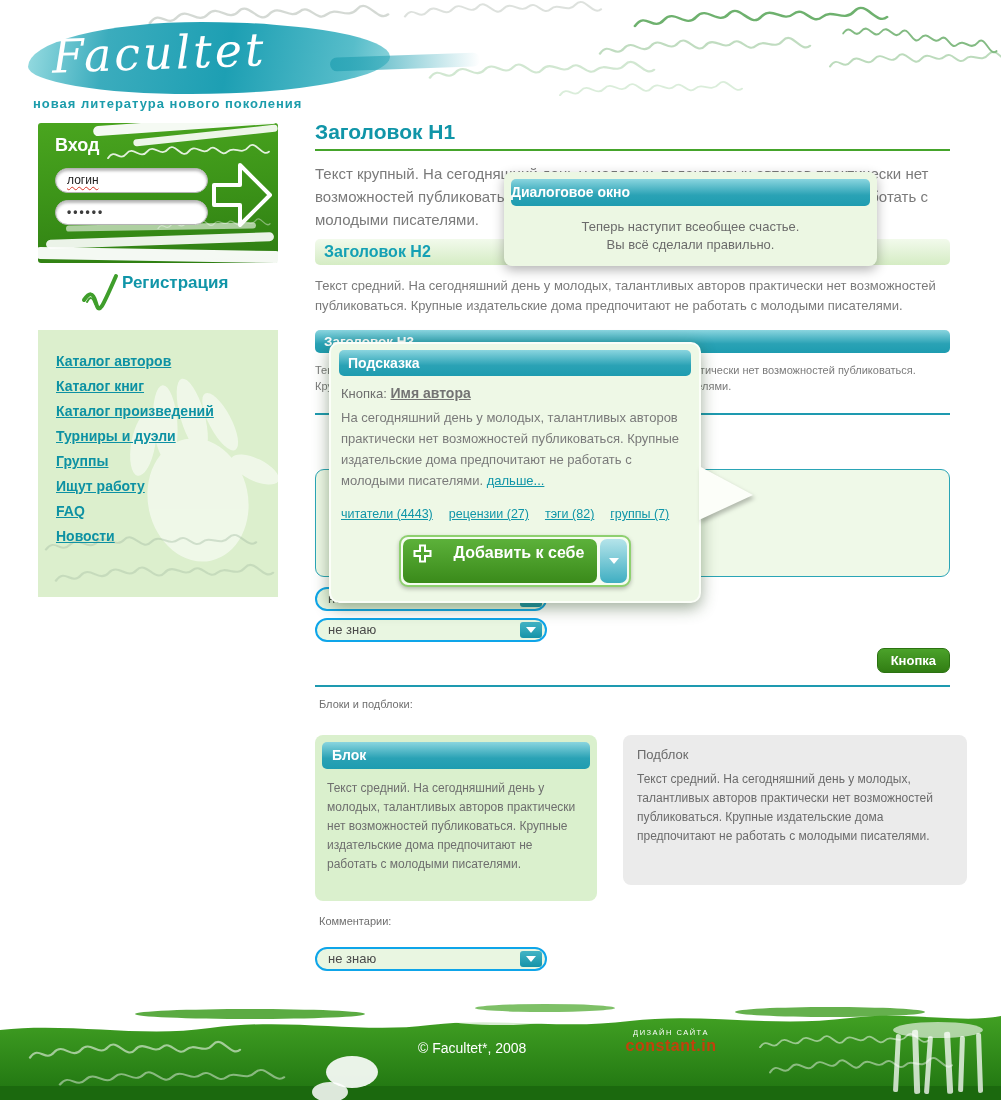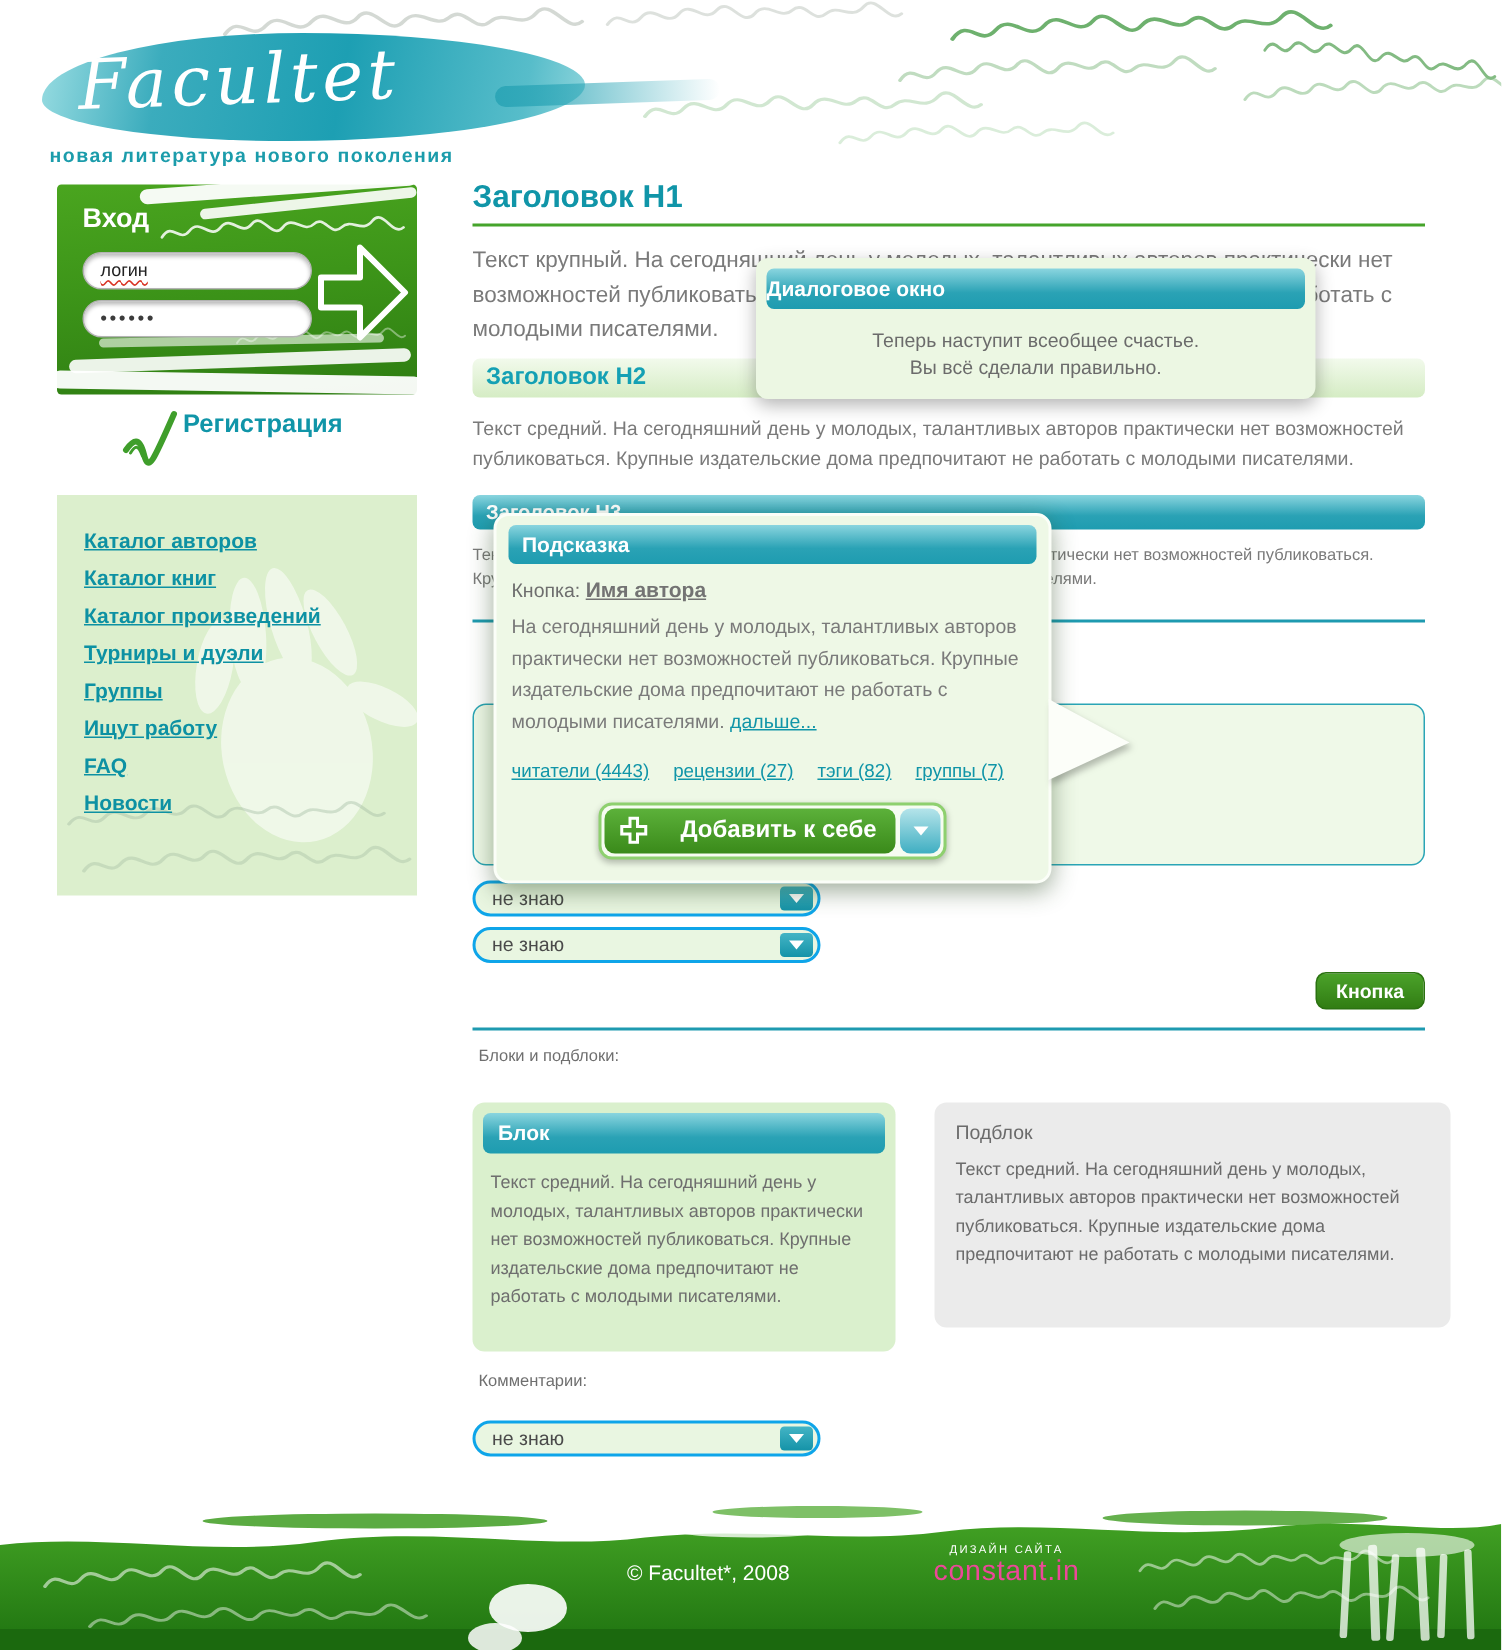--- a/index.html
+++ b/index.html
@@ -87,32 +87,32 @@
   .tooltip .thead { height:26px; font-size:14px; line-height:26px; padding-left:9px; margin-bottom:9px; }
   .tooltip .author-line { font-size:13px; color:#6e6e6e; margin:0 2px 6px; }
   .tooltip .author-line a { font-size:14px; font-weight:bold; color:#737373; text-decoration:underline; }
   .tooltip .ttext { font-size:13px; line-height:21px; color:#7a7a7a; margin:0 2px; }
   .tooltip .ttext a { color:#1095a8; text-decoration:underline; }
   .tooltip .tlinks { margin:16px 2px 0; display:flex; gap:16px; }
   .tooltip .tlinks a { font-size:12.5px; color:#1095a8; text-decoration:underline; white-space:nowrap; }
   .tooltip .pointer { position:absolute; right:-56px; top:120px; filter:drop-shadow(2px 3px 2px rgba(0,0,0,.25)); }
   .addwrap { margin:14px auto 0; width:fit-content; display:flex; gap:3px; padding:2px; background:#f6fcf1;
         border:2px solid #8ed06f; border-radius:9px; box-shadow:0 2px 4px rgba(0,0,0,.25); }
-  .addmain { display:flex; align-items:flex-end; gap:22px; background:linear-gradient(180deg,#5cb13a 0%,#3a8a1a 100%);
-        border:none; border-radius:7px; color:#fff; font-weight:bold; font-size:16px; padding:5px 13px 6px 10px;
+  .addmain { display:flex; align-items:flex-start; gap:22px; background:linear-gradient(180deg,#5cb13a 0%,#3a8a1a 100%);
+        border:none; border-radius:7px; color:#fff; font-weight:bold; font-size:16px; padding:5px 13px 20px 10px;
         font-family:"Liberation Sans",sans-serif; cursor:pointer; }
   .addarrow { width:27px; background:linear-gradient(180deg,#b5e4ea 0%,#3faec2 100%); border:none; border-radius:7px;
         display:flex; align-items:center; justify-content:center; cursor:pointer; }
 
   
   .footer { position:absolute; left:0; top:1000px; width:1001px; height:100px; }
   .copyright { position:absolute; left:418px; top:40px; font-size:14px; color:#fff; }
   .credit { position:absolute; left:608px; top:28px; width:126px; text-align:center; color:#fff; }
   .credit .clabel { font-size:7.5px; letter-spacing:1.5px; text-transform:uppercase; }
-  .credit .clogo { font-size:19px; font-weight:normal; letter-spacing:.5px; display:block; color:#ec4899; text-decoration:none; }
+  .credit .clogo { font-size:16px; font-weight:bold; letter-spacing:.5px; display:block; color:#c2410c; text-decoration:none; }
 </style>
 </head>
 <body>
 
 <div class="page">
 
   <svg class="hdr-decor" width="1001" height="115">
     <defs>
       <path id="sq" d="M0,12 C6,2 10,16 16,8 S28,14 34,6 S46,12 52,4 S64,14 70,6 S82,10 88,4 S98,12 104,6 S116,10 122,2 S134,12 140,6" fill="none" stroke-linecap="round" stroke-width="1.6"></path>
     </defs>

